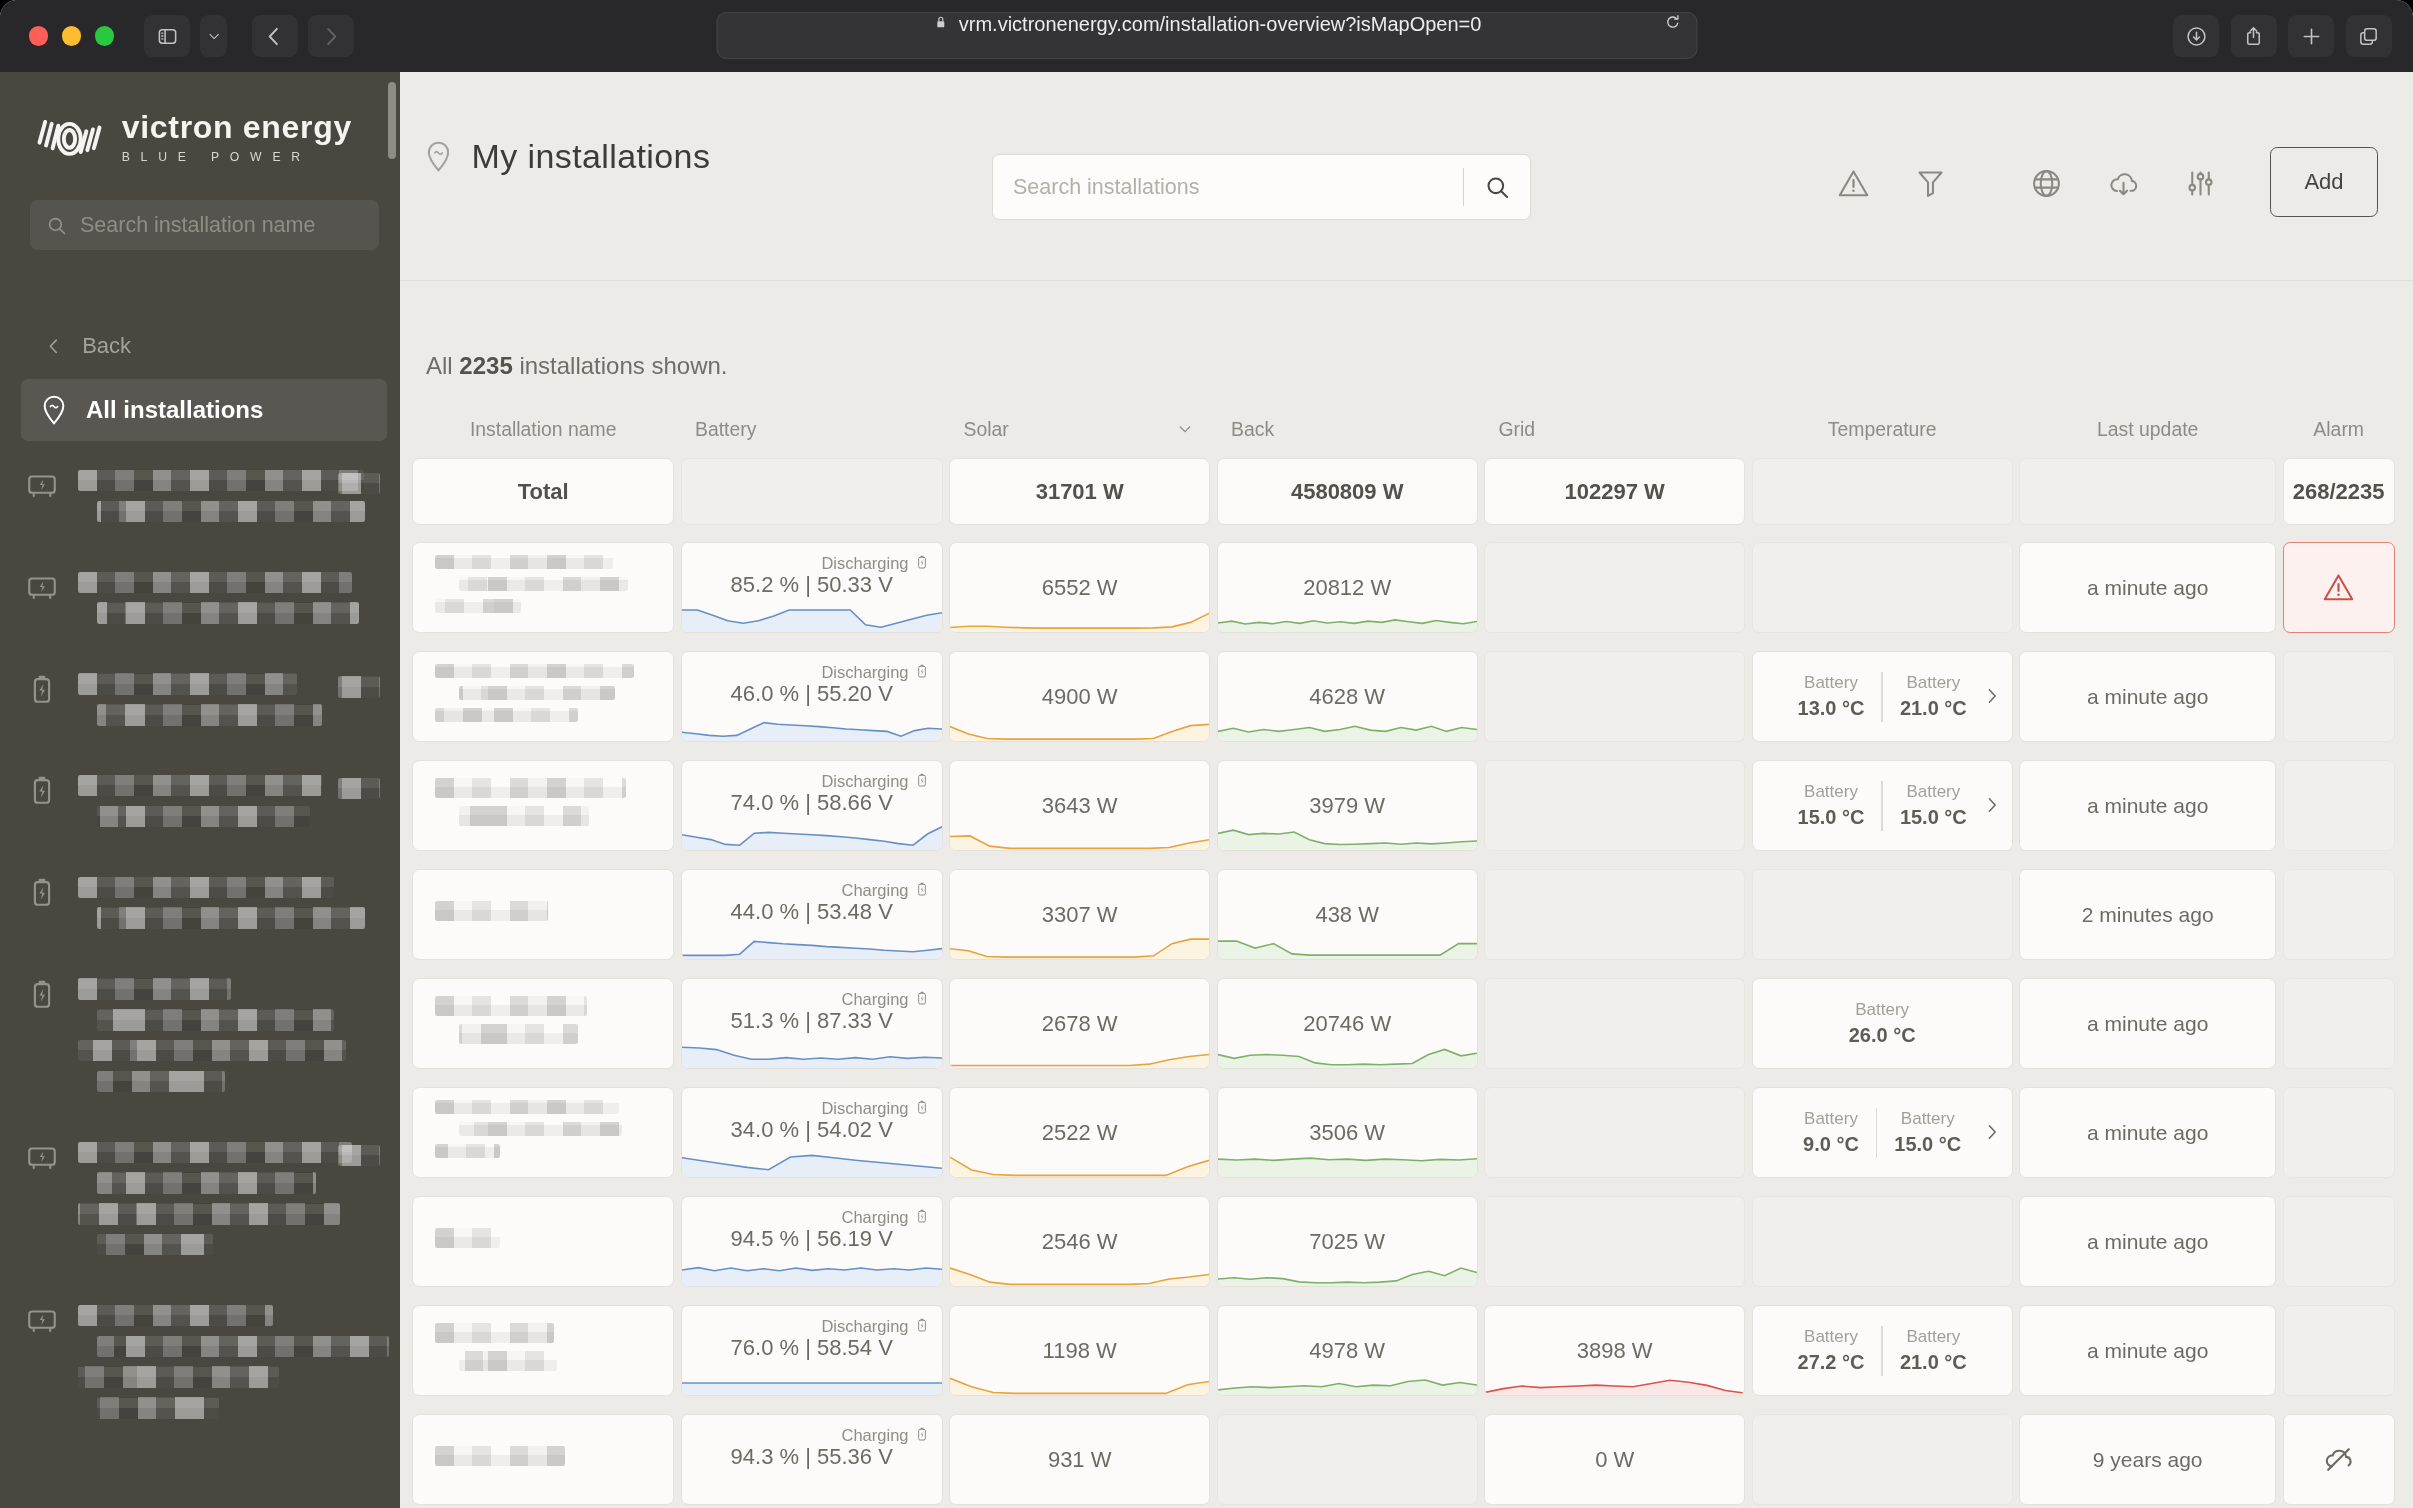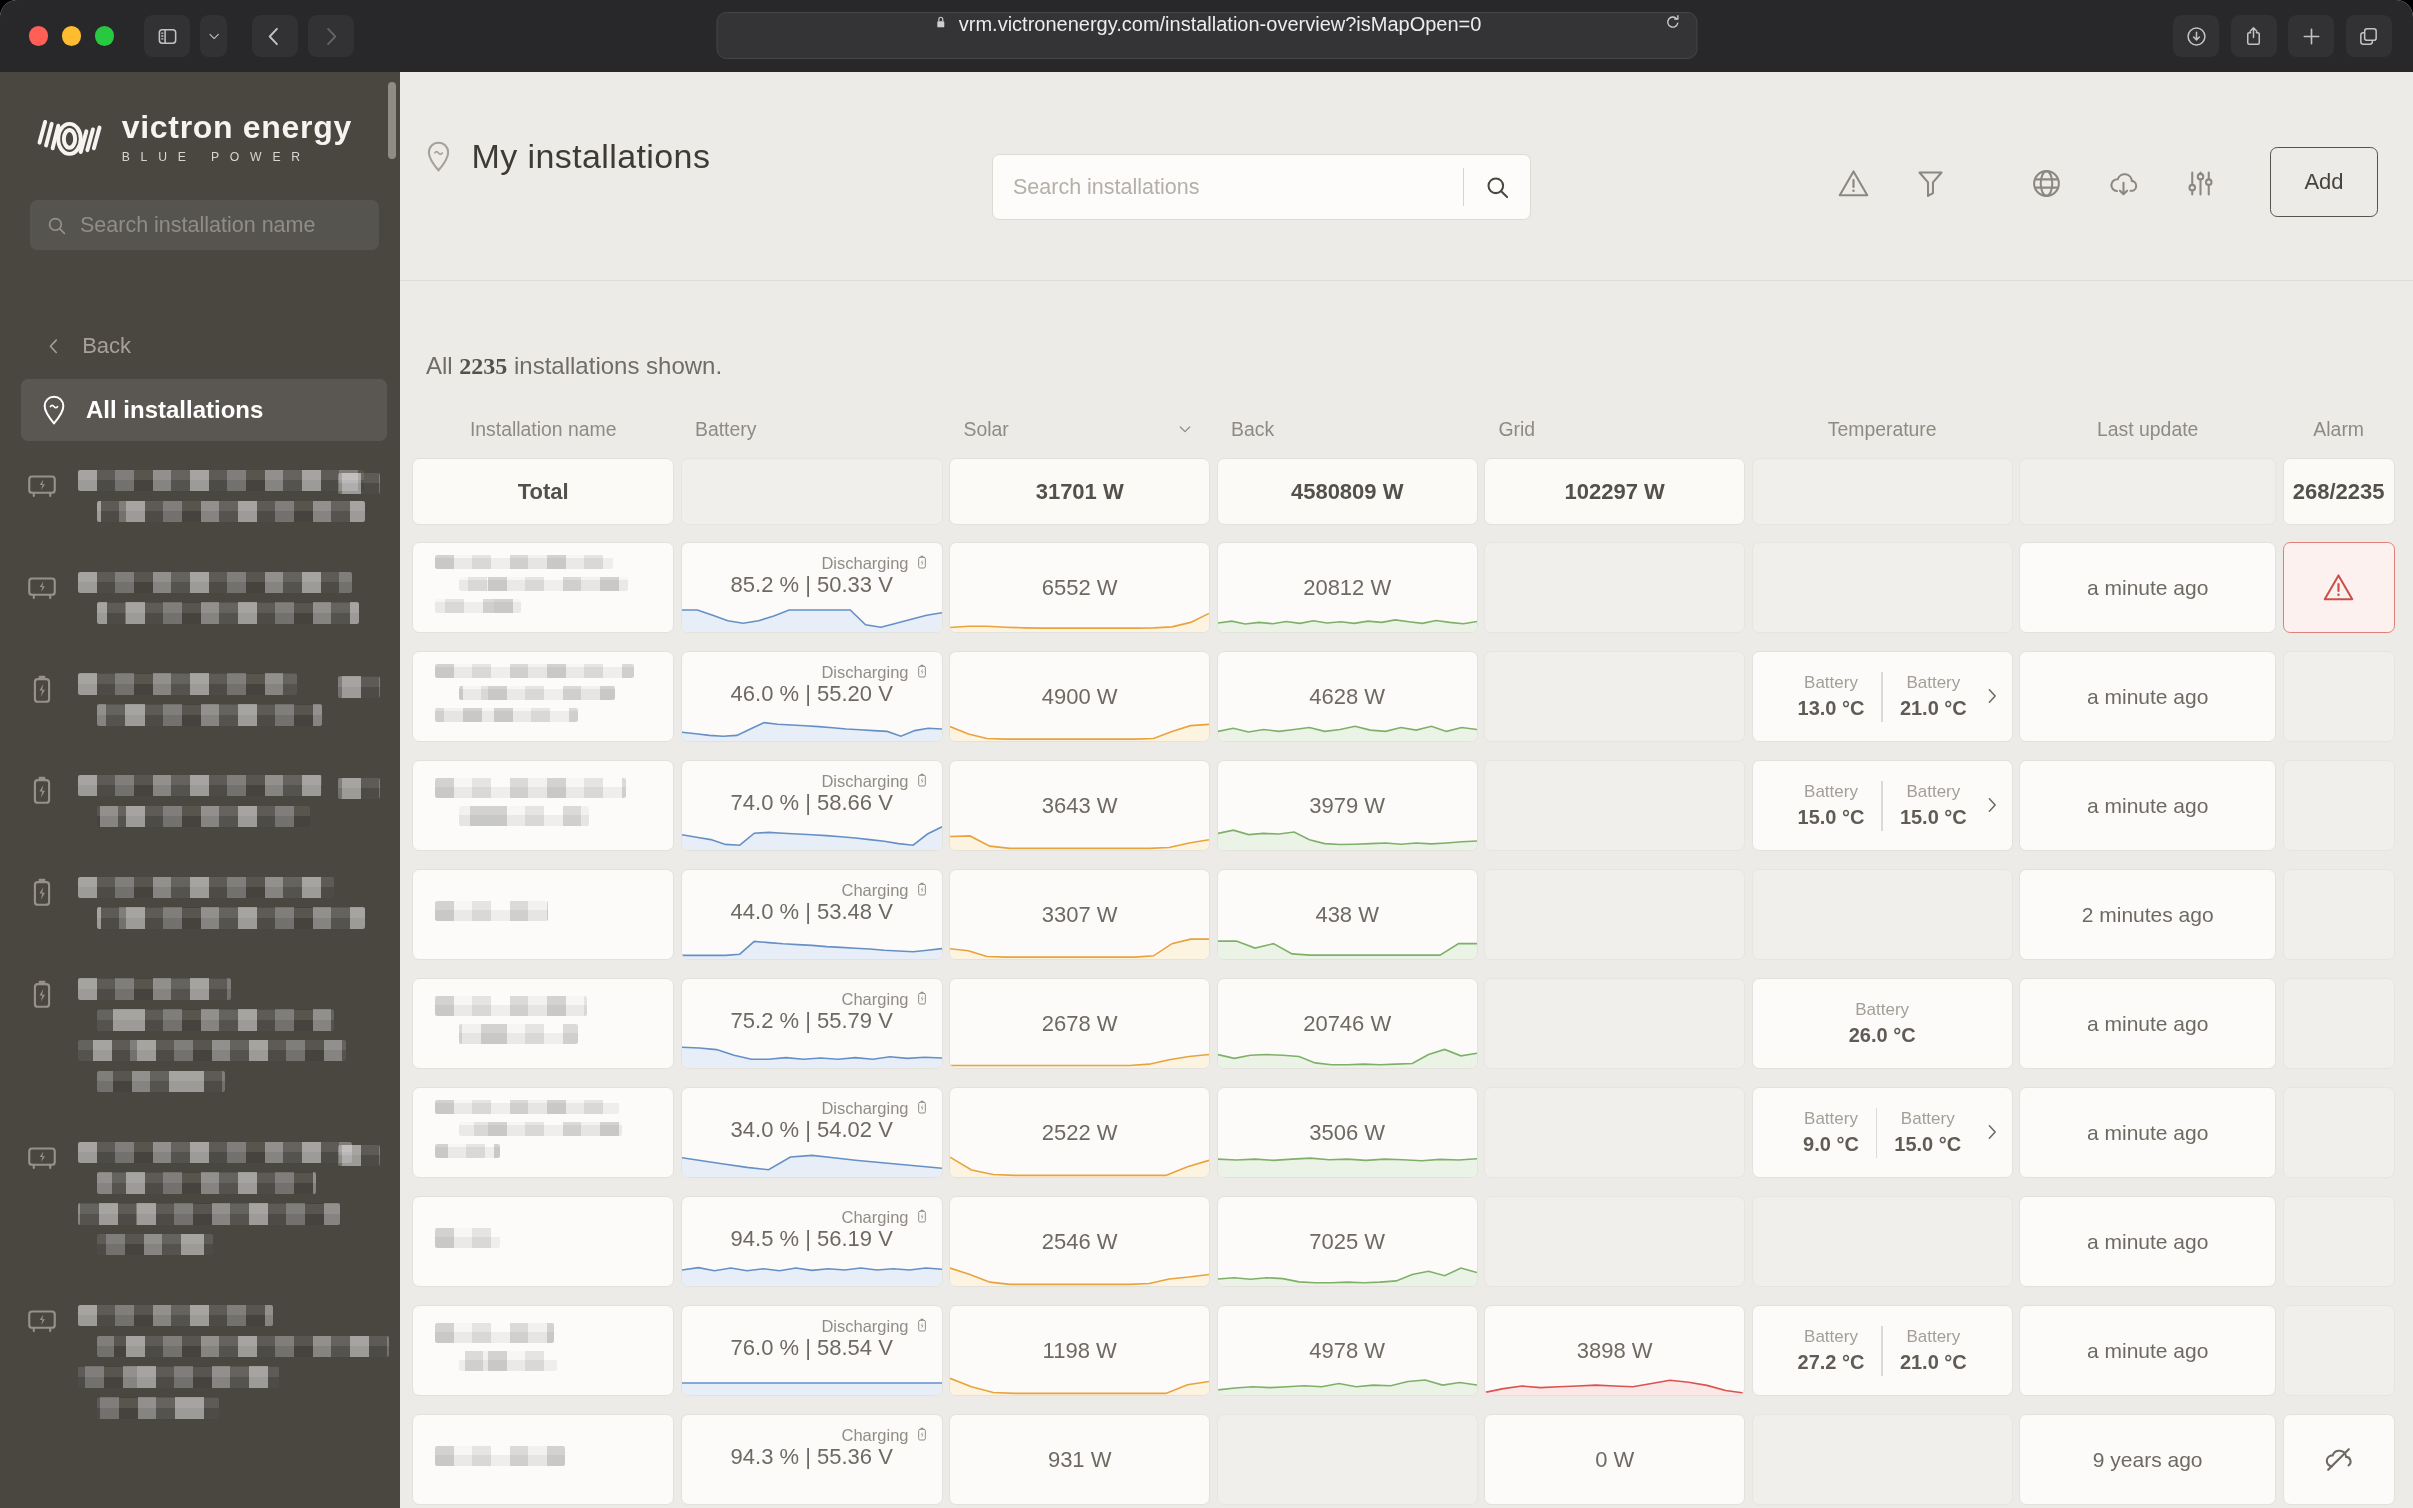--- a/index.html
+++ b/index.html
@@ -74,21 +74,21 @@
   .search-box input::placeholder{color:#b4b0a9;}
   .search-box .sdiv{width:1.4px; background:#d8d5cf; margin:13px 0;}
   .search-box .mag{width:66px; display:flex; align-items:center; justify-content:center; color:#4a4741; cursor:pointer;}
   .search-box .mag svg{width:27px; height:27px;}
   .header-icons{position:absolute; right:194px; top:93px; display:flex; align-items:center; color:#8c8881;}
   .hicon{width:37px; height:37px; margin-left:40px; display:flex; align-items:center; justify-content:center;}
   .hicon svg{width:33px; height:33px;}
   .hicon.gap{margin-left:79px;}
   .add-btn{position:absolute; right:35px; top:75px; width:108px; height:70px; border:1.4px solid #56534d; border-radius:7.2px; background:transparent; font-size:22px; color:#46433e; font-family:inherit; cursor:pointer;}
   .summary{position:absolute; top:280px; left:26px; font-size:24px; color:#716d66;}
-  .summary b{color:#55524c;font-family:Liberation Serif, serif;}
+  .summary b{color:#55524c;}
 
   .table{position:absolute; top:344px; left:12.2px; width:1983px;}
   .grid8{display:grid; grid-template-columns:262px 262px 261px 261px 261px 261px 257px 112px; column-gap:6.5px;}
   .col-labels{margin-bottom:16px; align-items:center; height:26px;}
   .lab{font-size:19.4px; color:var(--txt-light);}
   .lab.c{justify-self:center;} .lab.l{padding-left:14.3px;}
   .lab-solar{display:flex; justify-content:space-between; align-items:center; padding:0 17px 0 14.3px; font-size:19.4px; color:var(--txt-light);}
   .lab-solar svg{width:16px; height:16px;}
 
   .cell{border-radius:7.2px; border:1.4px solid var(--cell-border); background:var(--cell-bg); position:relative; overflow:hidden;}
@@ -695,21 +695,21 @@
                 <div class="mz" style="width: 55%; height: 20px; margin-left: 24.4px; background-position: 29px 0px, 16.5px 0px;"></div>
               </div>
             </div>
             <div class="cell">
               <div class="bstat">
                 <span>Charging</span>
                 <span><svg viewBox="0 0 24 24">
                     <use href="#i-batt"></use>
                   </svg></span>
               </div>
-              <div class="bval">75.2 % | 55.79 V</div>
+              <div class="bval">51.3 % | 87.33 V</div>
               <div class="spark" style="height: 40px;">
                 <svg viewBox="0 0 100 30" preserveAspectRatio="none">
                   <polygon points="0,30 0.0,14.4 6.7,15.0 13.3,16.2 20.0,20.4 26.7,23.4 33.3,23.4 40.0,22.2 46.7,23.4 53.3,22.5 60.0,23.4 66.7,22.2 73.3,23.4 80.0,21.6 86.7,22.8 93.3,21.9 100.0,22.5 100,30" fill="#e7eef8"></polygon>
                   <polyline points="0.0,14.4 6.7,15.0 13.3,16.2 20.0,20.4 26.7,23.4 33.3,23.4 40.0,22.2 46.7,23.4 53.3,22.5 60.0,23.4 66.7,22.2 73.3,23.4 80.0,21.6 86.7,22.8 93.3,21.9 100.0,22.5" fill="none" stroke="#6590c6" stroke-width="1.6" vector-effect="non-scaling-stroke"></polyline>
                 </svg>
               </div>
             </div>
             <div class="cell">
               <div class="wval">2678 W</div>
               <div class="spark" style="height: 32px;">

